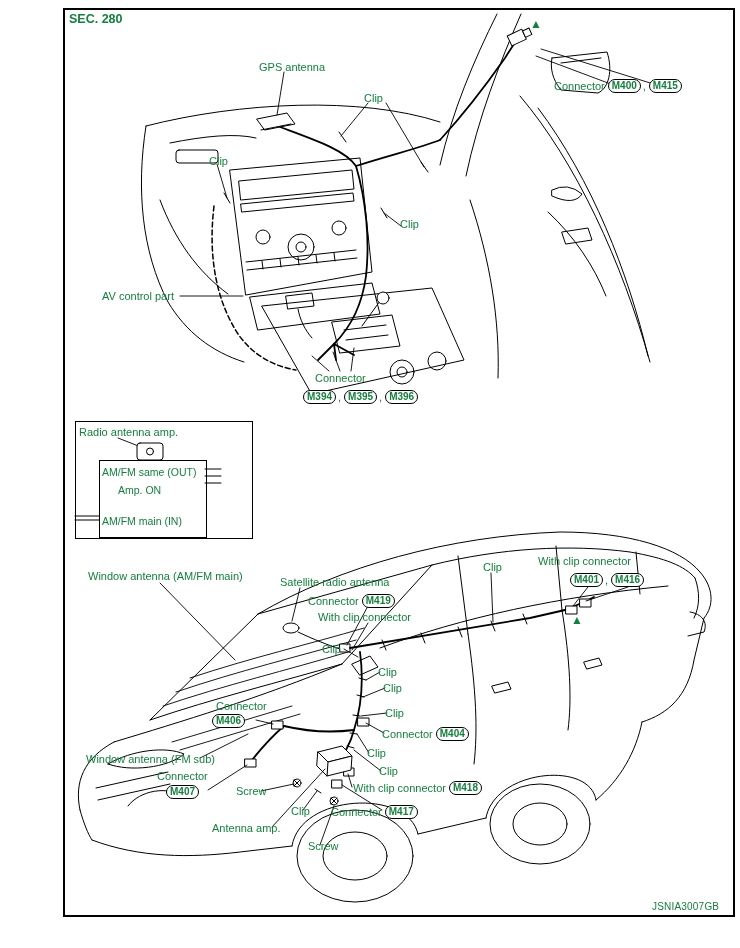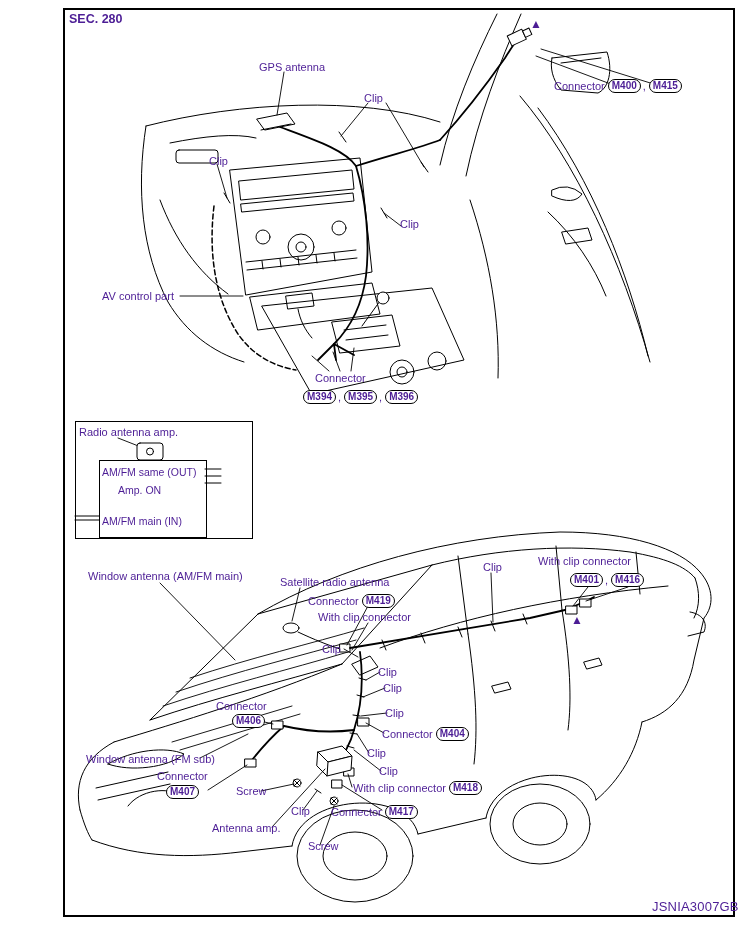--- a/index.html
+++ b/index.html
@@ -1,27 +1,27 @@
 <!DOCTYPE html>
 <html><head>
 <meta charset="utf-8">
 <style>
   html,body{margin:0;padding:0;background:#fff;}
   .page{position:relative;width:740px;height:948px;background:#fff;overflow:hidden;
-        font-family:"Liberation Sans", sans-serif;color:#4c1d95;}
+        font-family:"Liberation Sans", sans-serif;color:#15803d;}
   .frame{position:absolute;left:63px;top:8px;width:668px;height:905px;border:2px solid #000;}
   .art{position:absolute;left:0;top:0;width:740px;height:948px;pointer-events:none;}
   .lbl{position:absolute;font-size:11px;line-height:13px;white-space:nowrap;}
   .sec{font-weight:bold;font-size:12.5px;}
   .row{display:flex;align-items:center;gap:3px;}
   .oval{display:inline-block;border:1.4px solid #000;border-radius:8px;padding:0 3px;
         font-weight:bold;font-size:10px;line-height:12px;background:#fff;}
   .comma{font-size:11px;margin:0 0 0 -1px;}
   .tri{font-size:12px;}
-  .code{font-size:13px;letter-spacing:0.2px;}
+  .code{font-size:10px;letter-spacing:0.2px;}
   .footnote{position:absolute;left:63px;top:918px;font-size:12.5px;}
   .footnote .sym{font-weight:bold;}
   .ibox{position:absolute;border:1px solid #000;background:transparent;}
   .inset-title{position:absolute;font-size:11px;}
   .inset-row{position:absolute;font-size:10.5px;line-height:12px;white-space:nowrap;}
 </style>
 </head>
 <body>
 
 <div class="page">
@@ -256,21 +256,21 @@
   <div class="lbl row" style="left:570px;top:573px">
     <span class="oval">M401</span>
       <span class="comma">,</span>
     <span class="oval">M416</span>
   </div>
   <div class="lbl tri" style="left:571px;top:614px">▲</div>
   <div class="lbl" style="left:322px;top:643px">Clip</div>
   <div class="lbl" style="left:378px;top:666px">Clip</div>
   <div class="lbl" style="left:383px;top:682px">Clip</div>
   <div class="lbl" style="left:216px;top:700px">Connector</div>
-  <div class="lbl" style="left:232px;top:714px"><span class="oval">M406</span></div>
+  <div class="lbl" style="left:212px;top:714px"><span class="oval">M406</span></div>
   <div class="lbl" style="left:385px;top:707px">Clip</div>
   <div class="lbl row" style="left:382px;top:727px">
     <span>Connector</span>
     <span class="oval">M404</span>
   </div>
   <div class="lbl" style="left:86px;top:753px">Window antenna (FM sub)</div>
   <div class="lbl" style="left:367px;top:747px">Clip</div>
   <div class="lbl" style="left:157px;top:770px">Connector</div>
   <div class="lbl" style="left:166px;top:785px"><span class="oval">M407</span></div>
   <div class="lbl" style="left:379px;top:765px">Clip</div>

